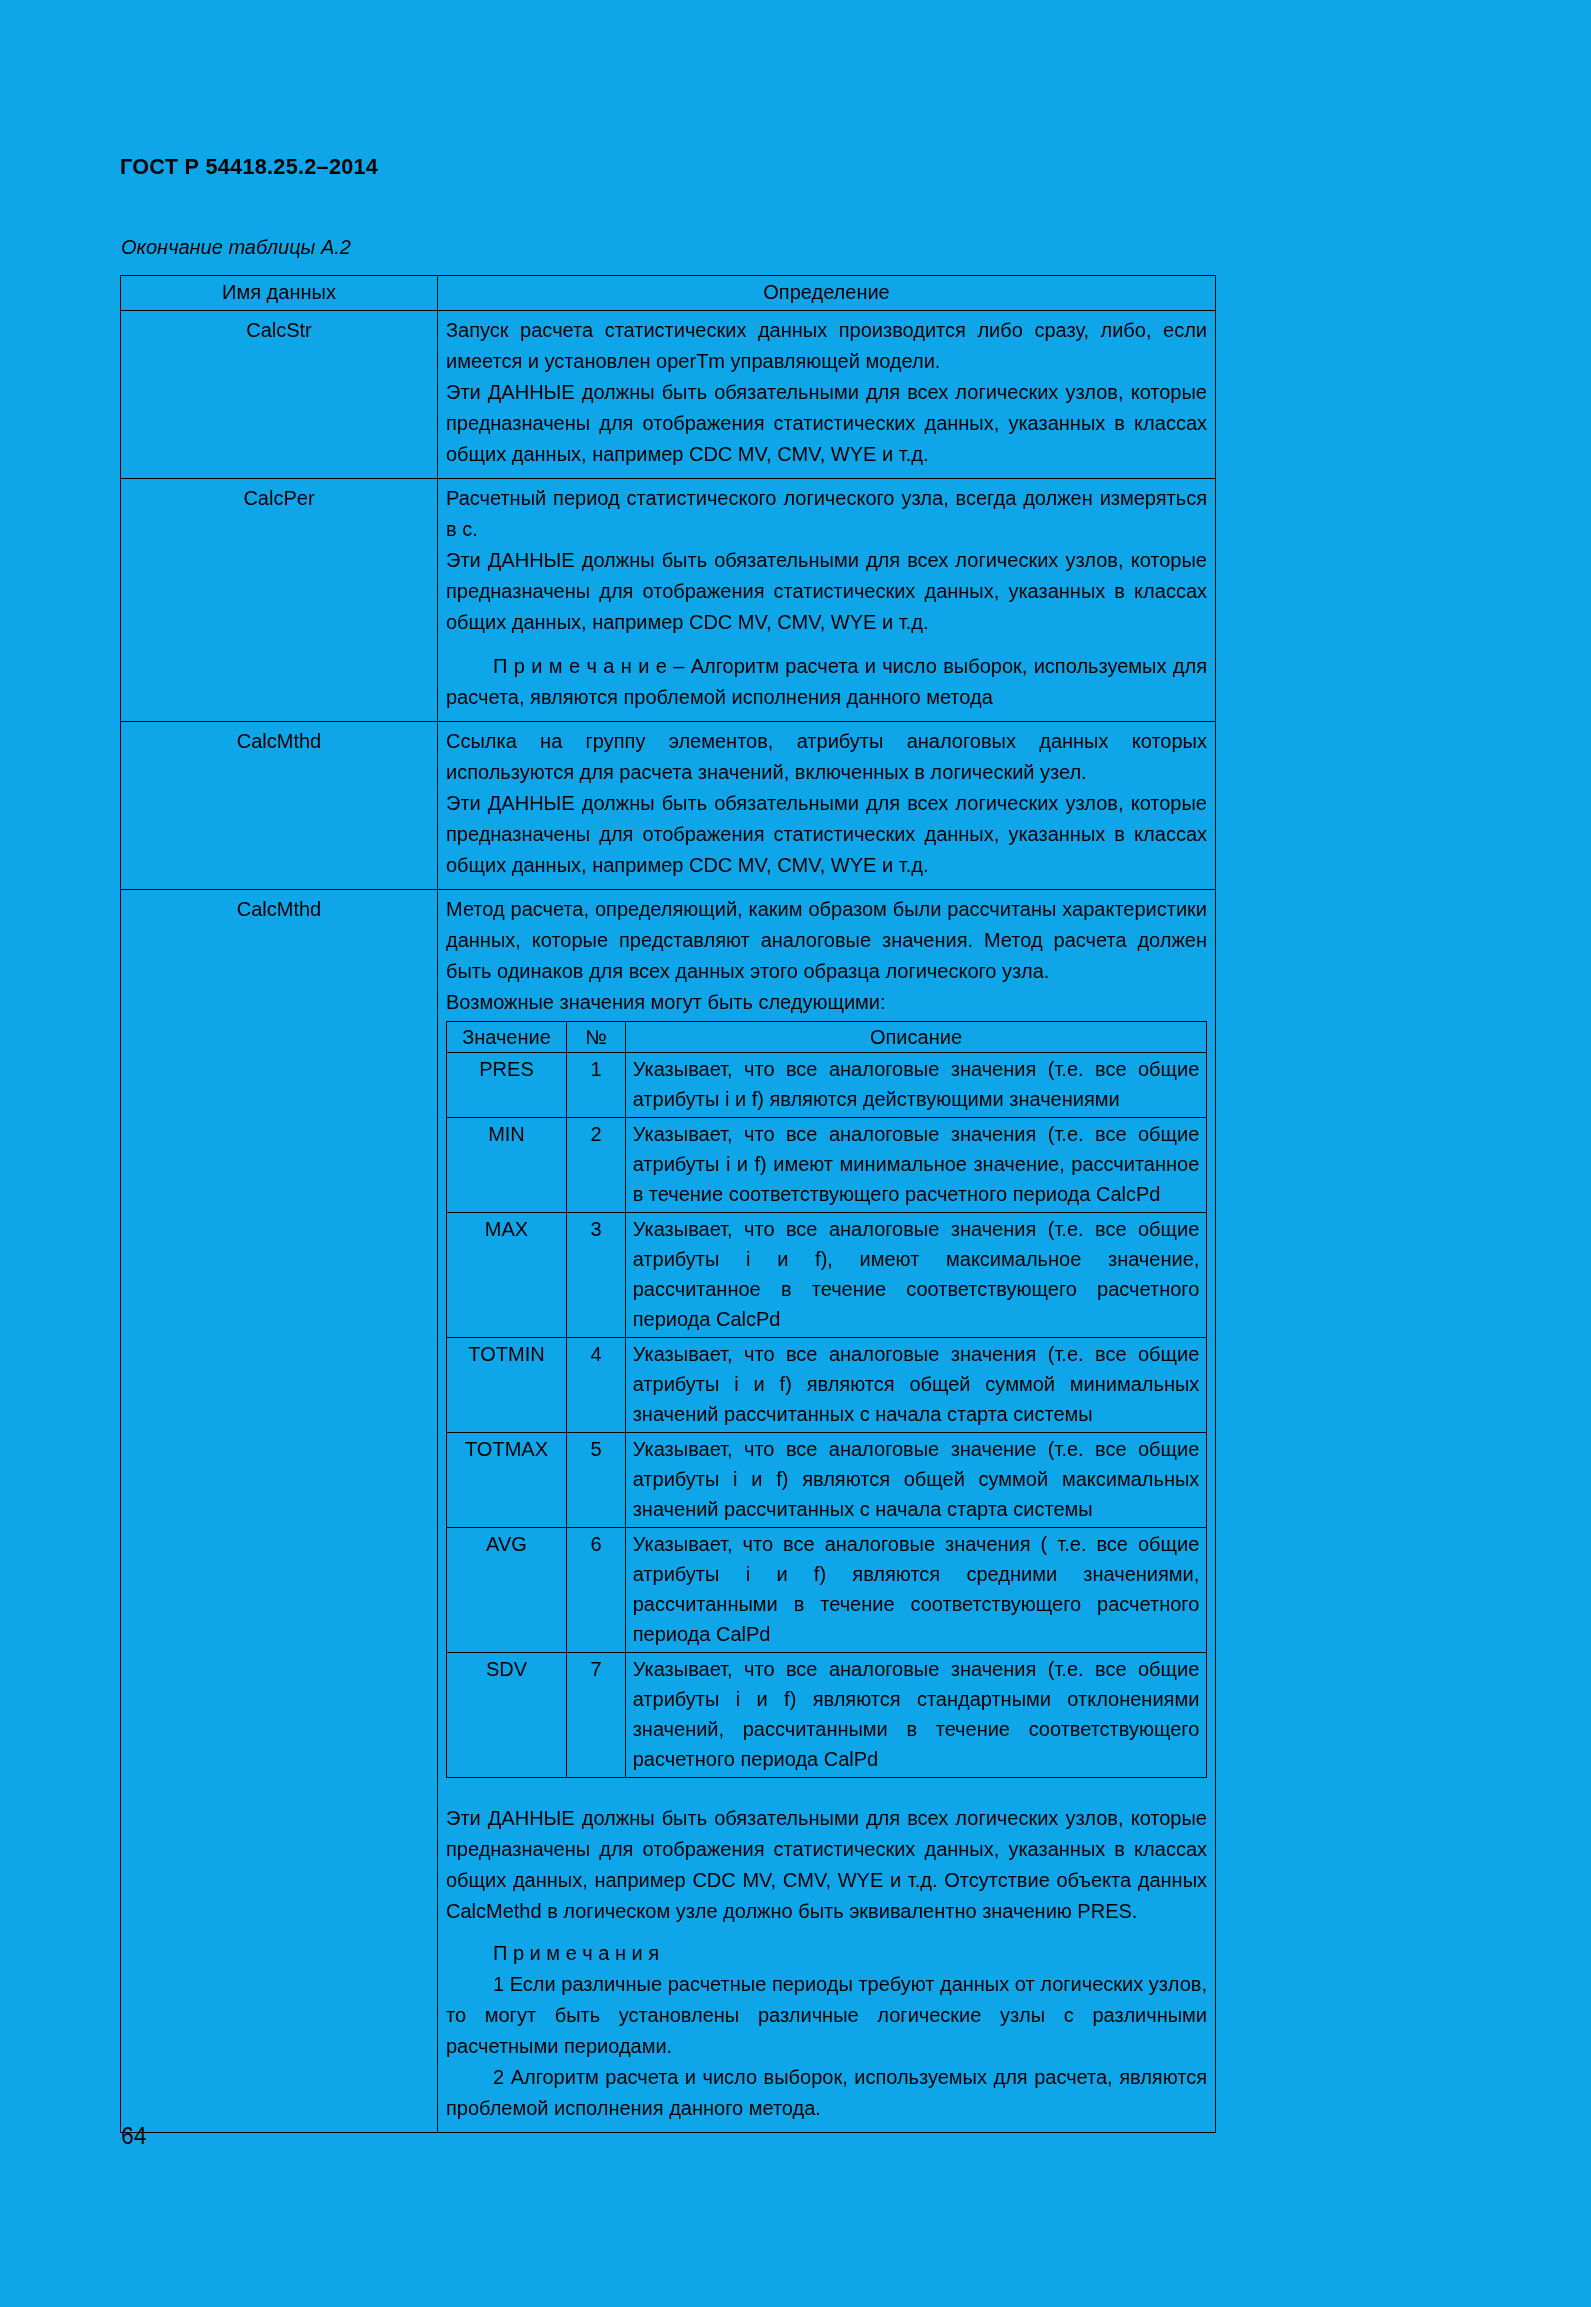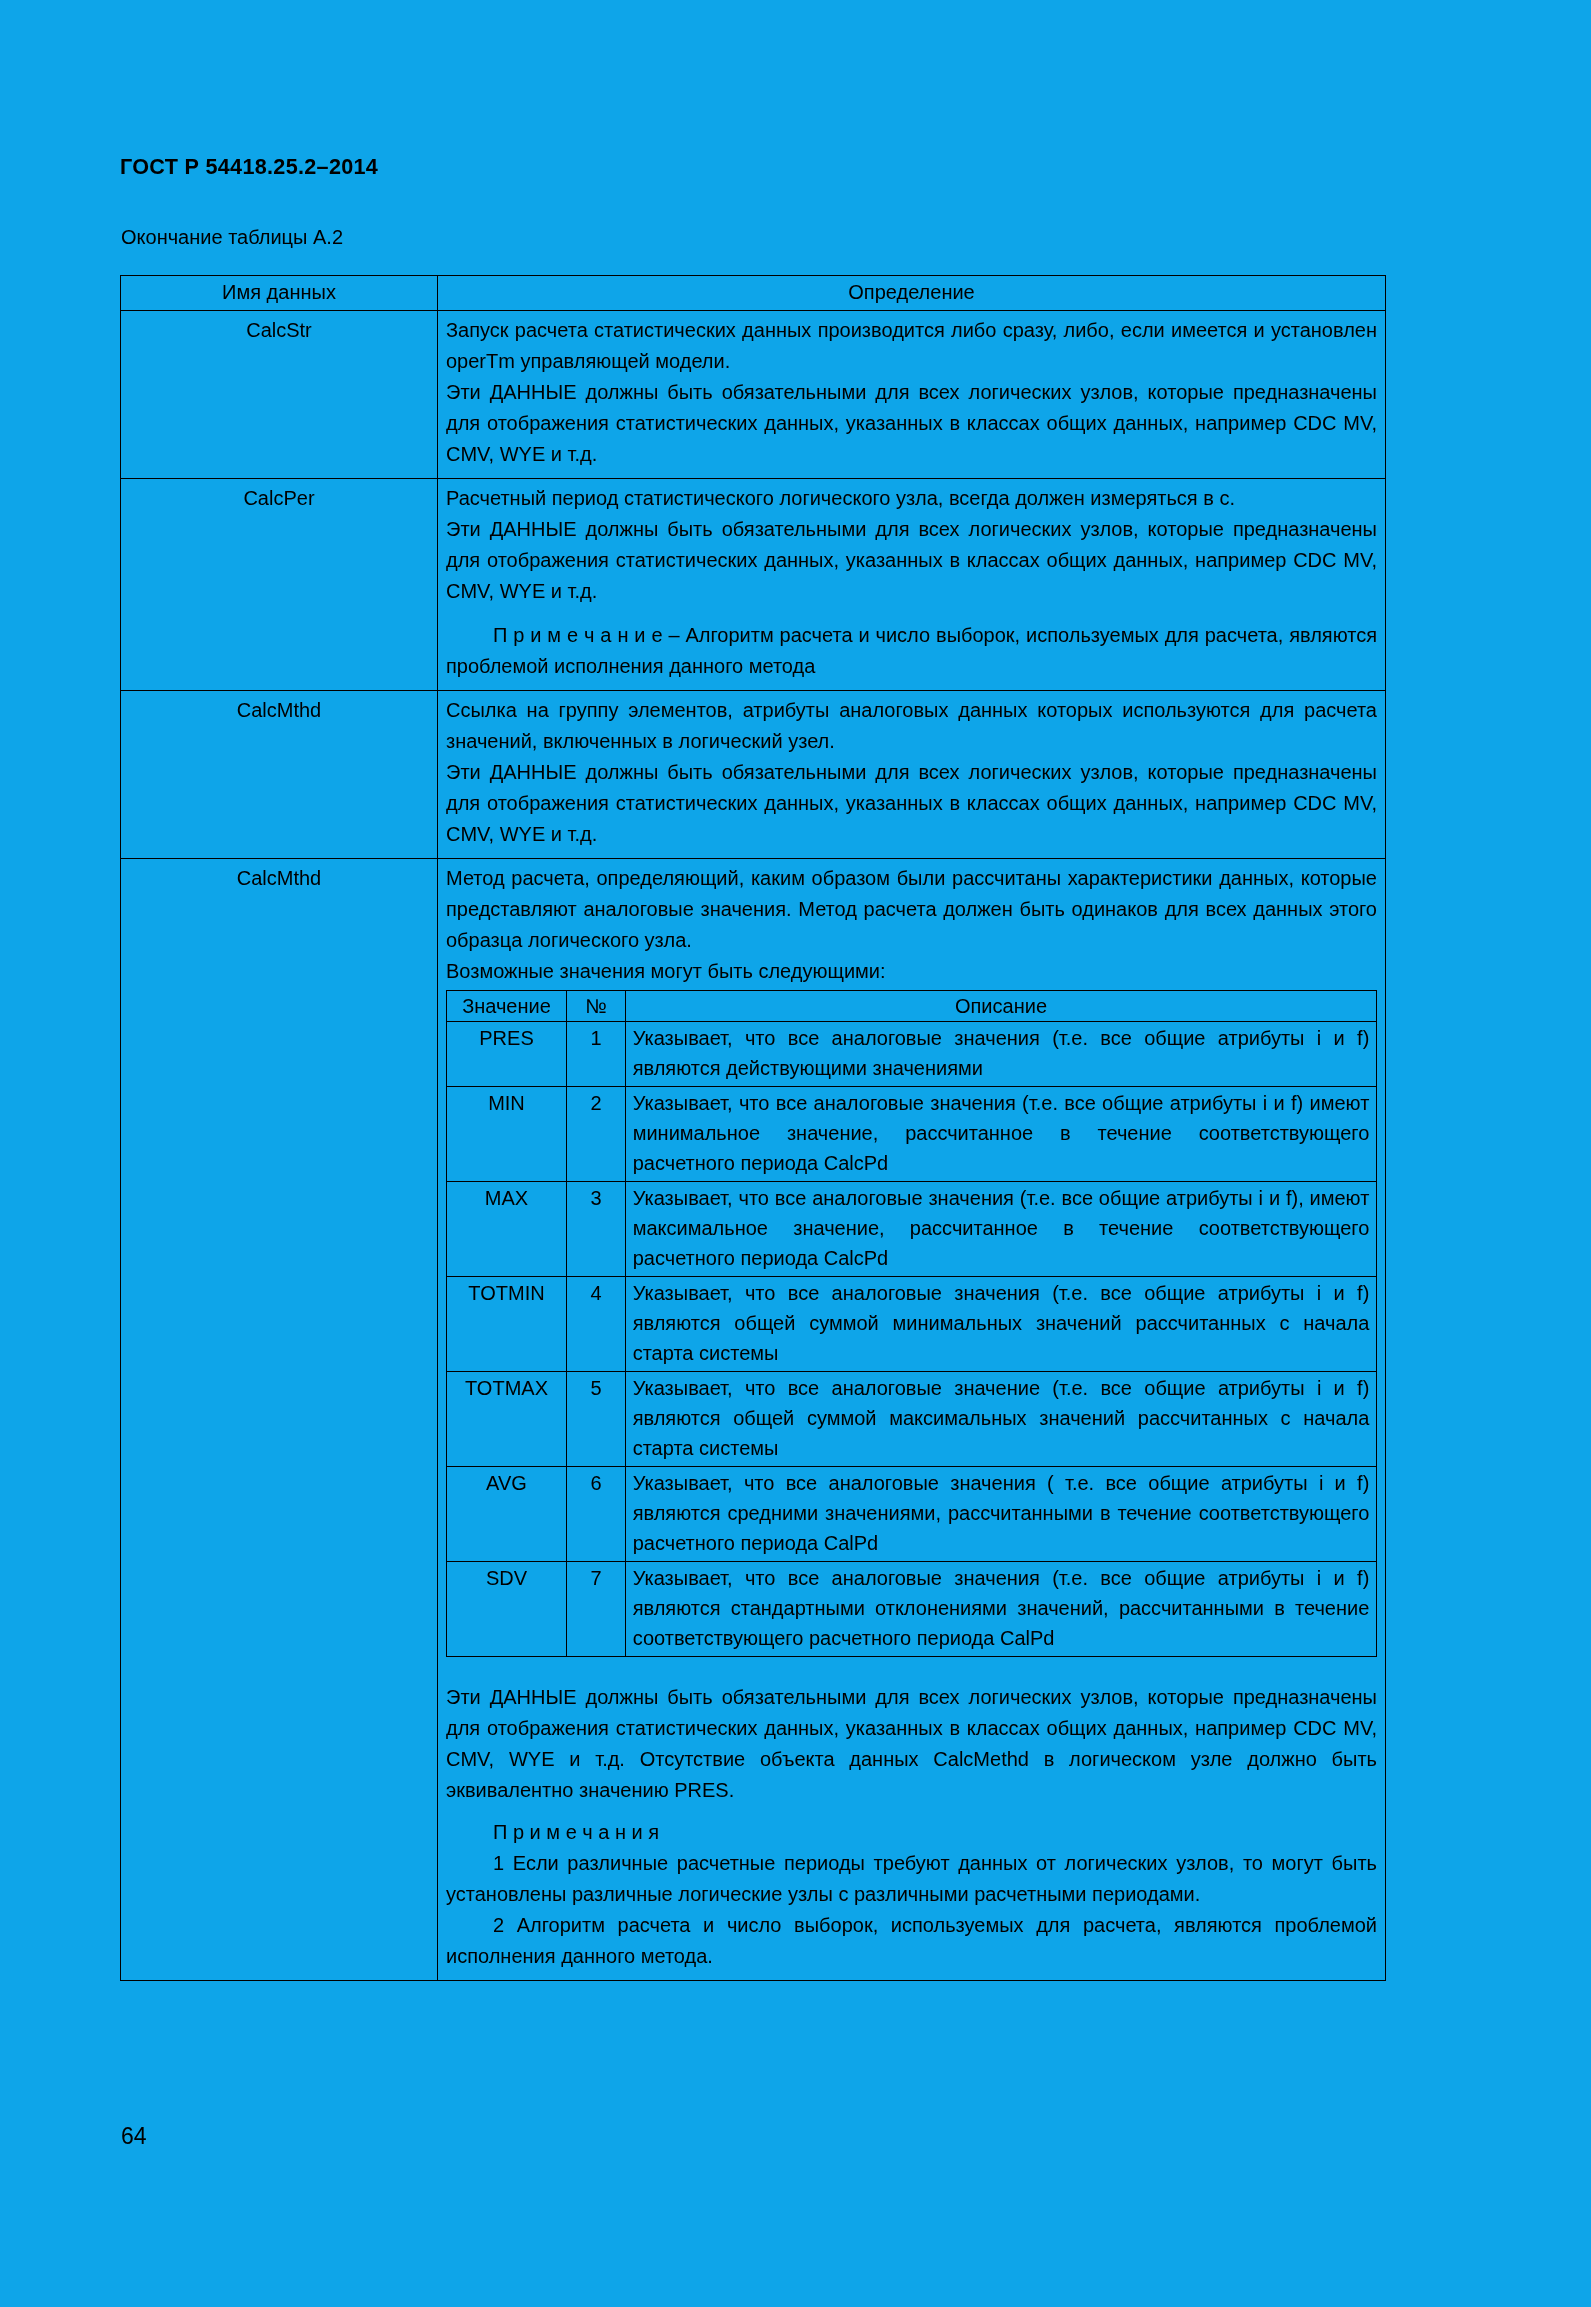--- a/index.html
+++ b/index.html
@@ -16,28 +16,29 @@
     position: absolute;
     left: 120px;
     top: 154px;
     font-size: 21.6px;
     font-weight: bold;
     letter-spacing: 0.3px;
   }
   .table-caption {
     position: absolute;
     left: 121px;
-    top: 226px;
+    top: 236px;
     font-size: 20px;
+    font-style: italic;
   }
   .main-table {
     position: absolute;
     left: 120px;
     top: 275px;
-    width: 1266px;
+    width: 1096px;
     border-collapse: collapse;
     font-size: 20px;
     line-height: 31px;
   }
   .main-table th, .main-table td {
     border: 1.3px solid #000000;
     vertical-align: top;
   }
   .main-table th {
     font-weight: normal;

